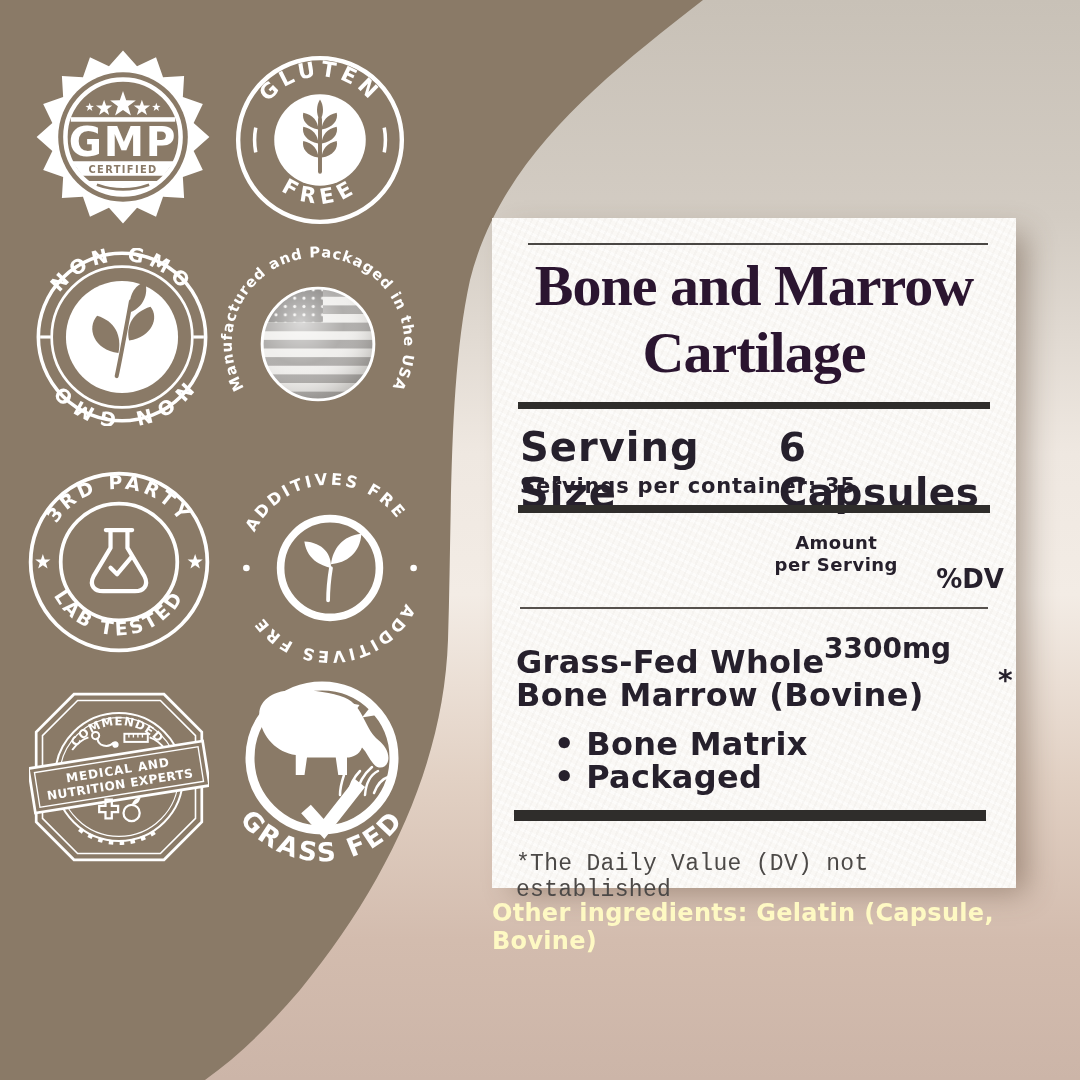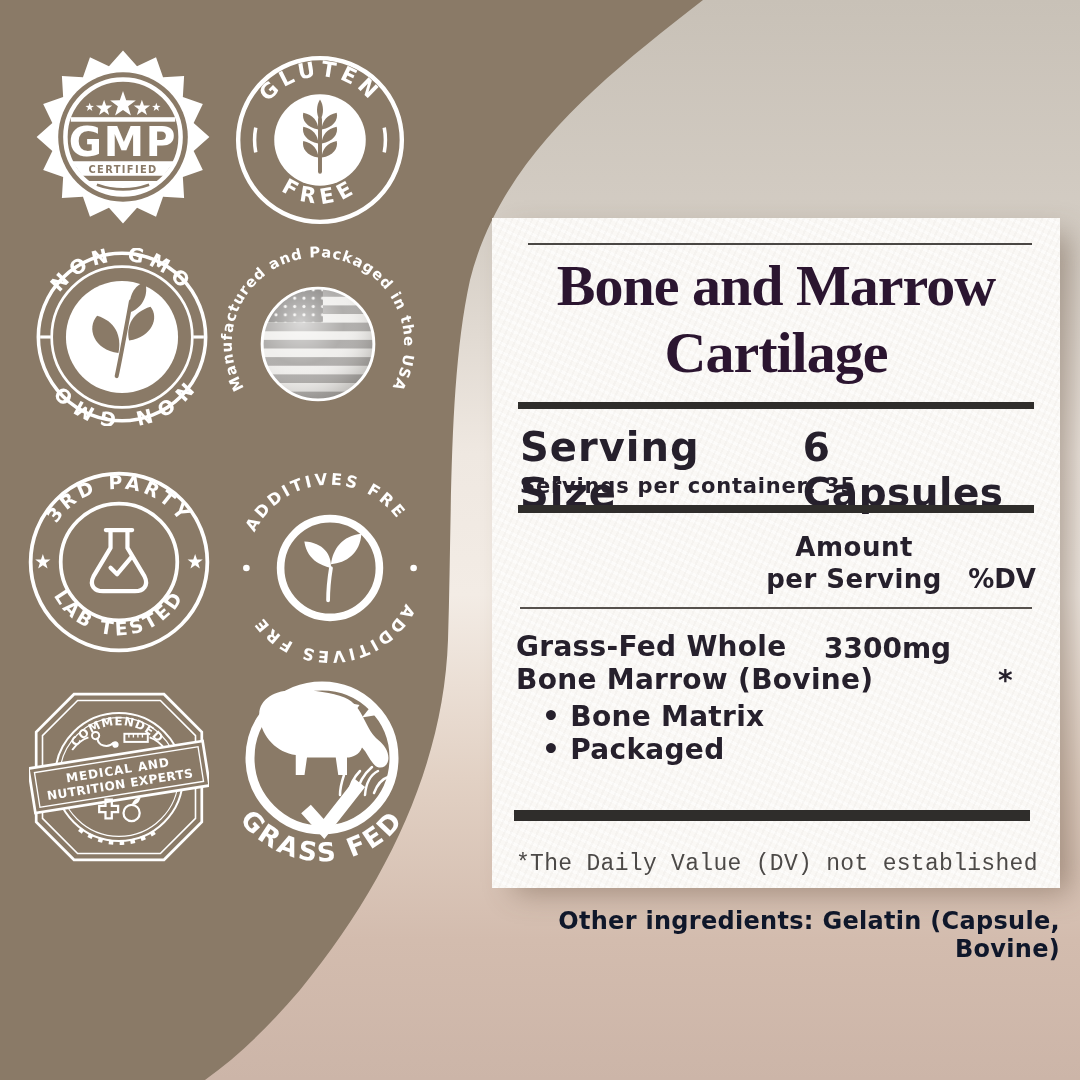--- a/index.html
+++ b/index.html
@@ -2,21 +2,21 @@
 <html><head>
 <meta charset="utf-8">
 <style>
   html,body{margin:0;padding:0;background:#6e6152;}
   .stage{position:relative;width:1080px;height:1080px;overflow:hidden;
          background:#8a7a67;font-family:"DejaVu Sans",sans-serif;}
   .bg-svg{position:absolute;inset:0;display:block;}
   .badge{position:absolute;}
   .badge text{fill:#fff;font-family:"DejaVu Sans",sans-serif;font-weight:bold;}
   
-  .card{position:absolute;left:492px;top:218px;width:568px;height:670px;
+  .card{position:absolute;left:492px;top:218px;width:524px;height:670px;
         background:#faf8f5;
         background-image:
           repeating-linear-gradient(115deg, rgba(182,176,168,0.07) 0 2px, rgba(0,0,0,0) 2px 6px),
           repeating-linear-gradient(25deg, rgba(255,255,255,0.5) 0 3px, rgba(0,0,0,0) 3px 8px);
         box-shadow:16px 10px 28px -6px rgba(90,68,52,0.45);
         color:#26202c;}
   .thinline{position:absolute;left:36px;right:28px;top:25px;height:2px;background:#4a4744;}
   .title{position:absolute;left:0;right:0;top:34px;margin:0;text-align:center;
          font-family:"Liberation Serif","DejaVu Serif",serif;font-weight:bold;
          font-size:58px;line-height:1.16;letter-spacing:-1px;color:#2b1530;}
@@ -24,31 +24,31 @@
   .rule1{top:184px;height:7px;}
   .rule2{top:287px;height:8px;}
   .rule3{top:592px;height:11px;left:22px;right:30px;}
   .thingray{position:absolute;left:28px;right:28px;top:389px;height:2px;background:#56514d;}
   .serving-row{position:absolute;left:28px;right:22px;top:206px;display:flex;
                justify-content:space-between;align-items:baseline;}
   .serving-label{font-size:40px;font-weight:bold;letter-spacing:1px;}
   .serving-value{font-size:39px;font-weight:bold;letter-spacing:0.5px;}
   .servings-per{position:absolute;left:28px;top:256px;font-size:21px;font-weight:bold;letter-spacing:0.8px;text-align:right;}
   .amount-head{position:absolute;right:118px;top:314px;text-align:center;
-               font-size:26px;font-weight:bold;line-height:1.23;letter-spacing:0.5px;}
-  .dv-head{position:absolute;right:24px;top:346px;font-size:26px;font-weight:bold;}
-  .ing-name{position:absolute;left:24px;top:412px;font-size:28px;font-weight:bold;
+               font-size:18px;font-weight:bold;line-height:1.23;letter-spacing:0.5px;}
+  .dv-head{position:absolute;right:12px;top:346px;font-size:26px;font-weight:bold;}
+  .ing-name{position:absolute;left:24px;top:428px;font-size:32px;font-weight:bold;
             line-height:33px;letter-spacing:0.3px;}
-  .ing-list{margin:4px;padding:0 0 0 22px;list-style:none;}
+  .ing-list{margin:16px;padding:0 0 0 22px;list-style:none;}
   .ing-list li::before{content:"• ";}
   .ing-amount{position:absolute;left:332px;top:414px;font-size:28px;font-weight:bold;}
   .ing-dv{position:absolute;left:506px;top:446px;font-size:28px;font-weight:bold;}
   .footnote{position:absolute;left:24px;top:633px;font-size:23px;color:#4c4947;letter-spacing:0.3px;font-family:Liberation Mono, monospace;}
-  .other-ing{position:absolute;left:492px;top:899px;width:568px;text-align:right;
-             font-size:24px;font-weight:bold;color:#0f172a;letter-spacing:0.3px;margin-top:8px;}
+  .other-ing{position:absolute;left:492px;top:899px;width:568px;text-align:left;
+             font-size:24px;font-weight:bold;color:#fef9c3;letter-spacing:0.3px;}
 </style>
 </head>
 <body>
 
 <div class="stage">
 
   <svg width="0" height="0" style="position:absolute">
     <defs>
       <path id="icon-star" d="M0,-10 L2.35,-3.24 9.51,-3.09 3.8,1.24 5.88,8.09 0,4 -5.88,8.09 -3.8,1.24 -9.51,-3.09 -2.35,-3.24 Z" fill="#fff"></path>
     </defs>

